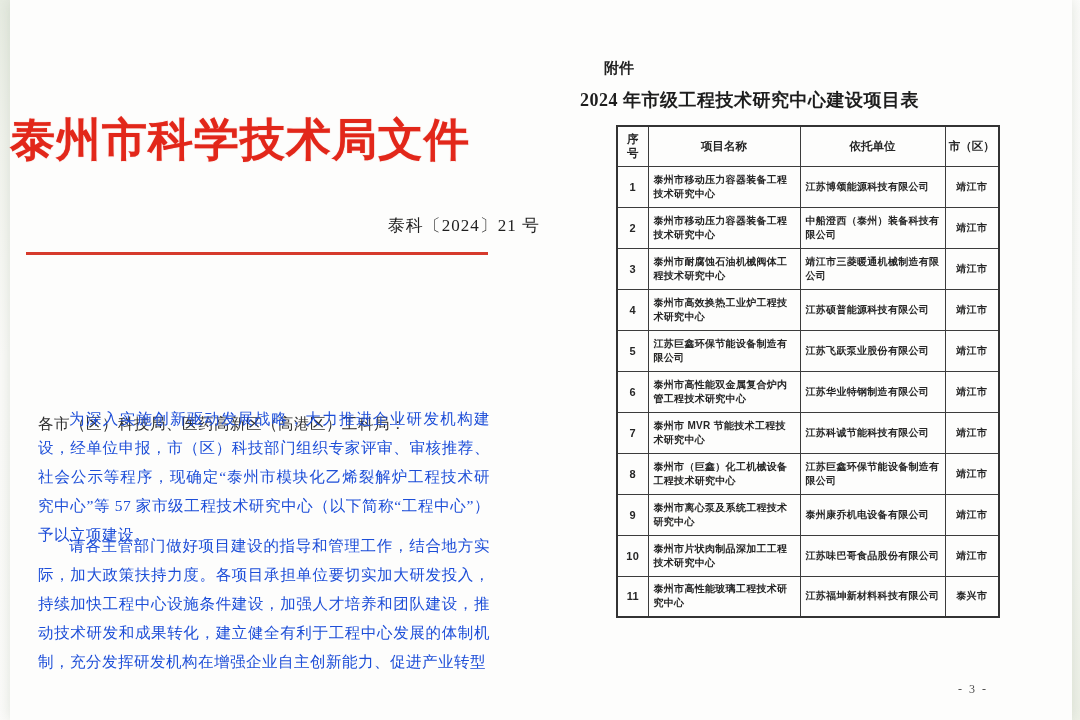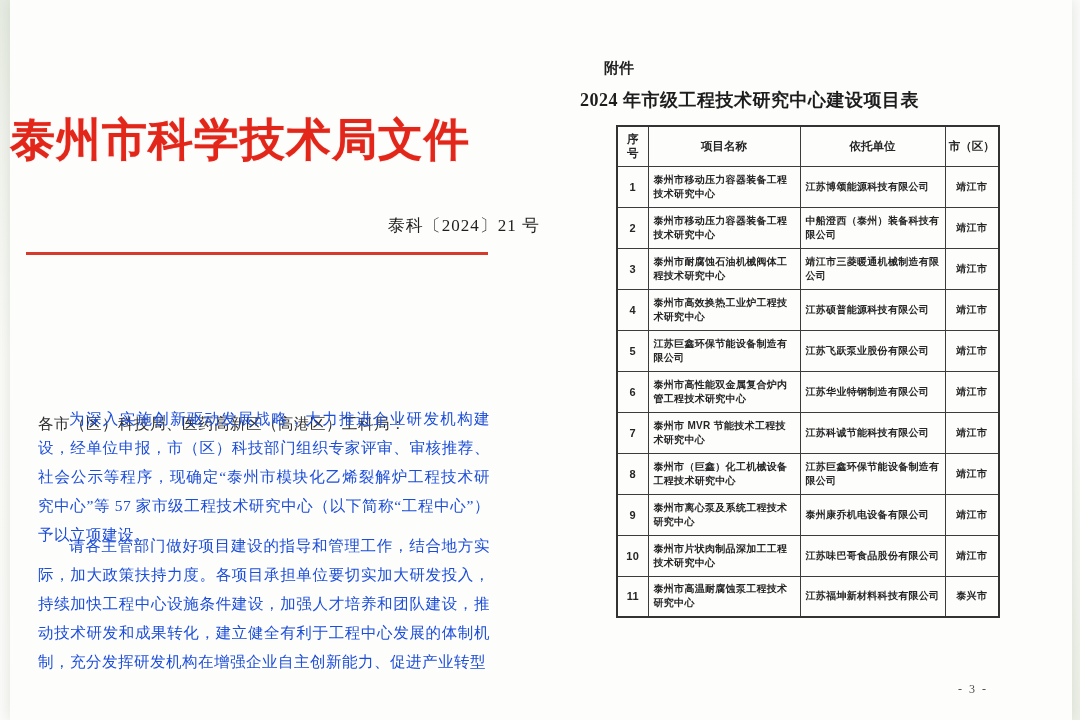--- a/index.html
+++ b/index.html
@@ -180,21 +180,21 @@
           <td class="cell-district">靖江市</td>
         </tr>
         <tr>
           <td class="cell-no">10</td>
           <td class="cell-project">泰州市片状肉制品深加工工程技术研究中心</td>
           <td class="cell-unit">江苏味巴哥食品股份有限公司</td>
           <td class="cell-district">靖江市</td>
         </tr>
         <tr>
           <td class="cell-no">11</td>
-          <td class="cell-project">泰州市高温耐腐蚀泵工程技术研究中心</td>
+          <td class="cell-project">泰州市高性能玻璃工程技术研究中心</td>
           <td class="cell-unit">江苏福坤新材料科技有限公司</td>
           <td class="cell-district">泰兴市</td>
         </tr>
       </tbody>
     </table>
 
     <div class="page-number">- 3 -</div>
   </section>
 
 </div>

